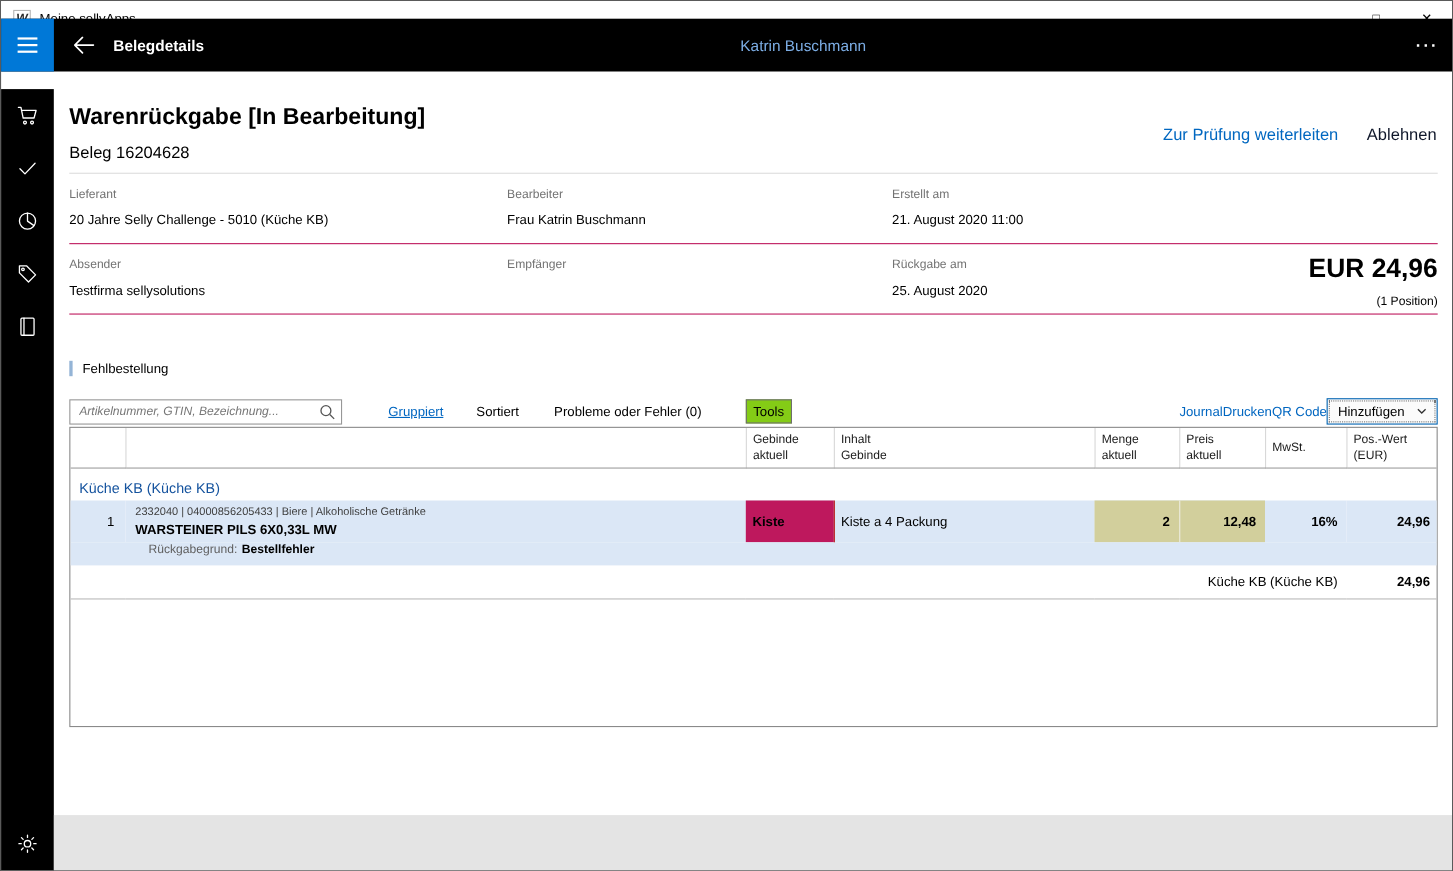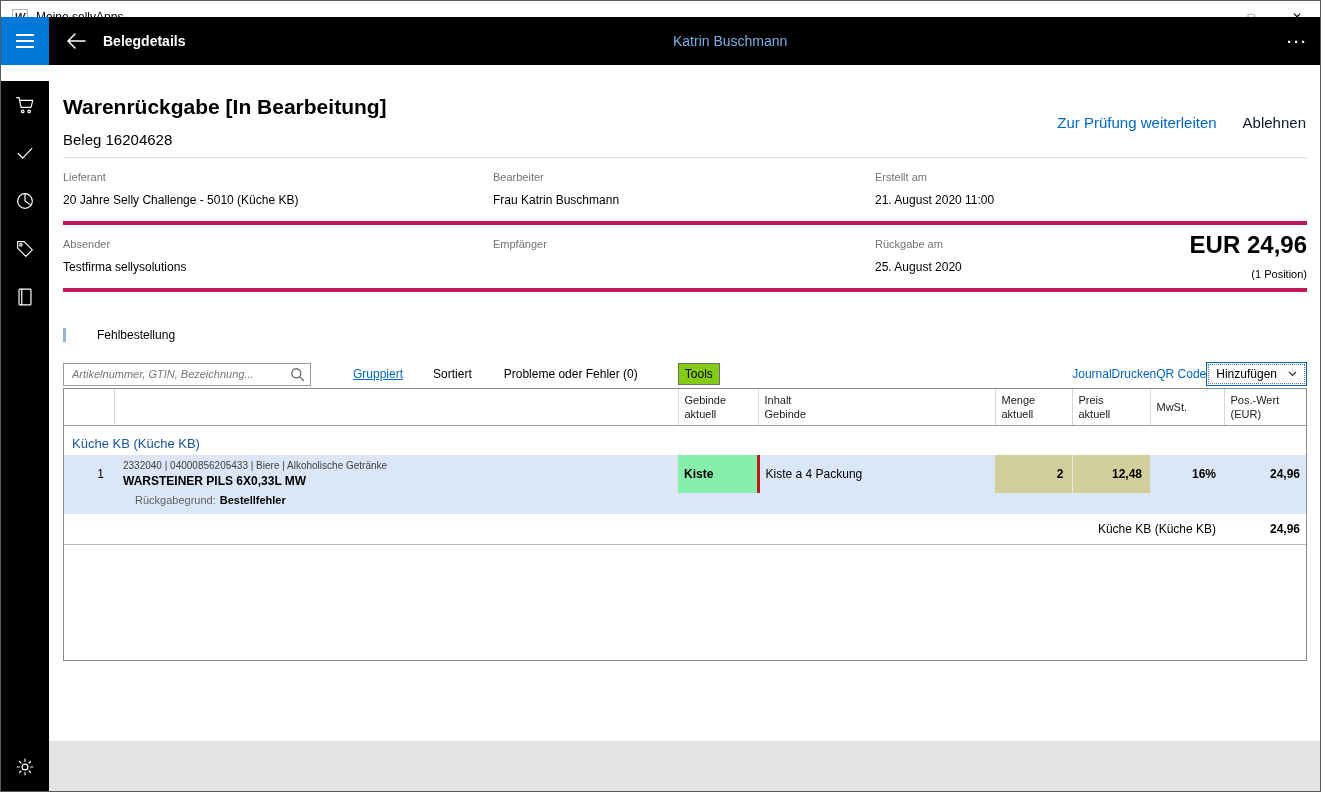--- a/index.html
+++ b/index.html
@@ -35,30 +35,30 @@
   .main { position:absolute; left:48px; top:80px; right:0; bottom:0; background:#fff; }
   .footer-strip { position:absolute; left:0; right:0; bottom:0; height:50px; background:#e4e4e4; }
 
   .doc-title { position:absolute; left:14px; top:14px; font-size:21px; font-weight:bold; }
   .doc-number { position:absolute; left:14px; top:50px; font-size:15px; }
   .doc-actions { position:absolute; right:14px; top:33px; display:flex; gap:26px; font-size:15px; }
   .link-forward { color:#0067c0; cursor:pointer; }
   .link-reject { color:#0f172a; cursor:pointer; }
 
   .info { position:absolute; left:14px; right:13px; top:76px; }
-  .info-row { display:grid; grid-template-columns:398px 350px 1fr; border-bottom:4px solid #be185d; padding:13px 0 11px 0;gap:32px; }
+  .info-row { display:grid; grid-template-columns:398px 350px 1fr; border-bottom:1px solid #be185d; padding:13px 0 11px 0; }
   .info-row.first { border-top:1px solid #dcdcdc; }
   .info-label { font-size:11px; color:#737373; }
   .info-value { font-size:12px; margin-top:7px; line-height:20px; }
 
   .total { position:absolute; right:13px; top:150px; text-align:right; }
   .total-amount { font-size:24px; font-weight:bold; }
   .total-pos { font-size:11px; margin-top:9px; }
 
-  .tab-row { position:absolute; left:14px; top:247px; display:flex; align-items:center; cursor:pointer;gap:22px; }
+  .tab-row { position:absolute; left:14px; top:247px; display:flex; align-items:center; cursor:pointer; }
   .tab-bar { width:3px; height:14px; background:#94b4d6; }
   .tab-label { margin-left:9px; font-size:12px; }
 
   
   .toolbar { position:absolute; left:14px; right:13px; top:280px; height:26px; display:flex; align-items:center; font-size:12px; }
   .search-box { position:relative; width:248px; height:23px; }
   .search-box input { width:100%; height:100%; border:1px solid #979797; padding:0 26px 0 8px; font-size:11px; font-family:inherit; }
   .search-box input::placeholder { font-style:italic; color:#767676; }
   .search-icon { position:absolute; right:6px; top:4px; }
   .tb-link { color:#0066c0; cursor:pointer; }
@@ -75,21 +75,21 @@
   th { font-weight:normal; font-size:11px; text-align:left; vertical-align:middle; padding:4px 6px; height:36px;
        line-height:14px; border-right:1px solid #d8d8d8; border-bottom:1px solid #9e9e9e; color:#1a1a1a; }
   th:last-child { border-right:none; }
   .group-row td { color:#15539e; font-size:13px; padding:10px 8px 4px 8px; }
   .item-row { background:#dbe7f6; cursor:pointer; }
   .item-row td { height:38px; font-size:12px; vertical-align:middle; }
   td.c-pos { text-align:right; padding-right:10px; }
   td.c-desc { padding-left:9px; }
   .meta { font-size:10px; color:#3f3f3f; }
   .name { font-size:12px; font-weight:bold; margin-top:3px; }
-  td.c-gebinde { background:#86efac; font-weight:bold; padding-left:6px; border-right:3px solid #b91c1c; }
+  td.c-gebinde { background:#be185d; font-weight:bold; padding-left:6px; border-right:1px solid #b91c1c; }
   td.c-inhalt { padding-left:6px; }
   td.c-menge, td.c-preis { background:#d2cf9c; font-weight:bold; text-align:right; padding-right:8px; }
   td.c-menge { border-right:1px solid #edebdc; }
   td.c-mwst, td.c-wert { font-weight:bold; text-align:right; padding-right:8px; }
   .reason-row { background:#dbe7f6; }
   .reason-row td { padding:1px 0 8px 71px; font-size:11px; }
   .grund-label { color:#5f5f5f; }
   .grund-value { font-weight:bold; margin-left:4px; }
   .summary-row td { font-size:12px; padding:8px 8px; border-bottom:1px solid #b9b9b9; text-align:right; }
   .summary-row .sum-val { font-weight:bold; }

